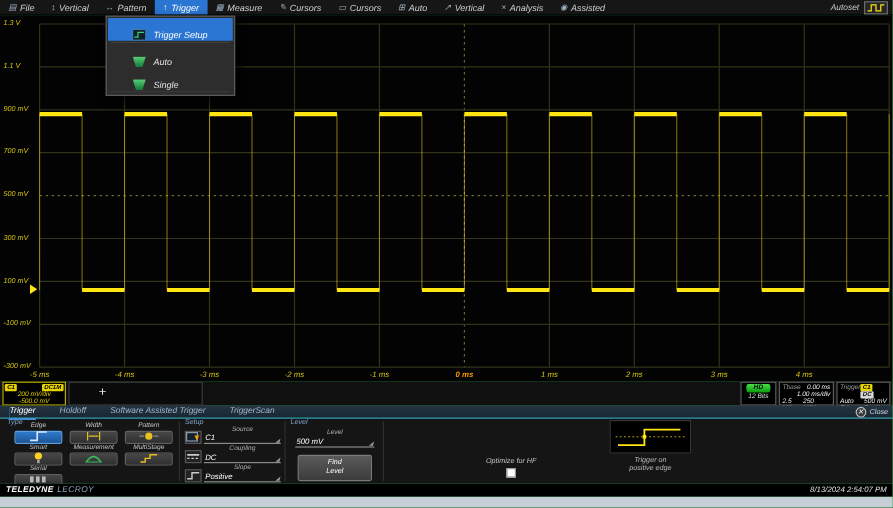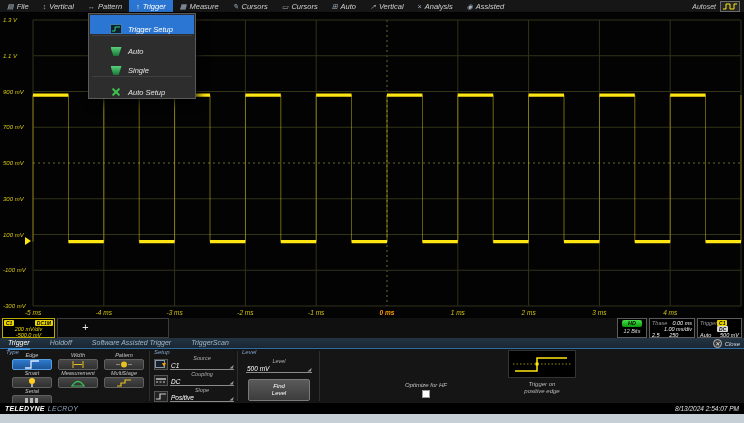--- a/index.html
+++ b/index.html
@@ -236,29 +236,20 @@
         </span>
       <span class="dd-label">Auto</span>
     </div>
     <div class="dd-item">
       <span class="dd-ic">
           <span class="trap green"></span>
         </span>
       <span class="dd-label">Single</span>
     </div>
     <div class="dd-sep"></div>
-    <div class="dd-item">
-      <span class="dd-ic">
-          <span class="xstar">
-            <i></i>
-            <i></i>
-          </span>
-        </span>
-      <span class="dd-label">Auto Setup</span>
-    </div>
   </div>
 
   <div class="descrow">
     <div class="dbox c1box">
       <div class="chiprow">
         <span class="chip">C1</span>
         <span class="chip">DC1M</span>
       </div>
       <div class="c1line">200 mV/div</div>
       <div class="c1line">-500.0 mV</div>

